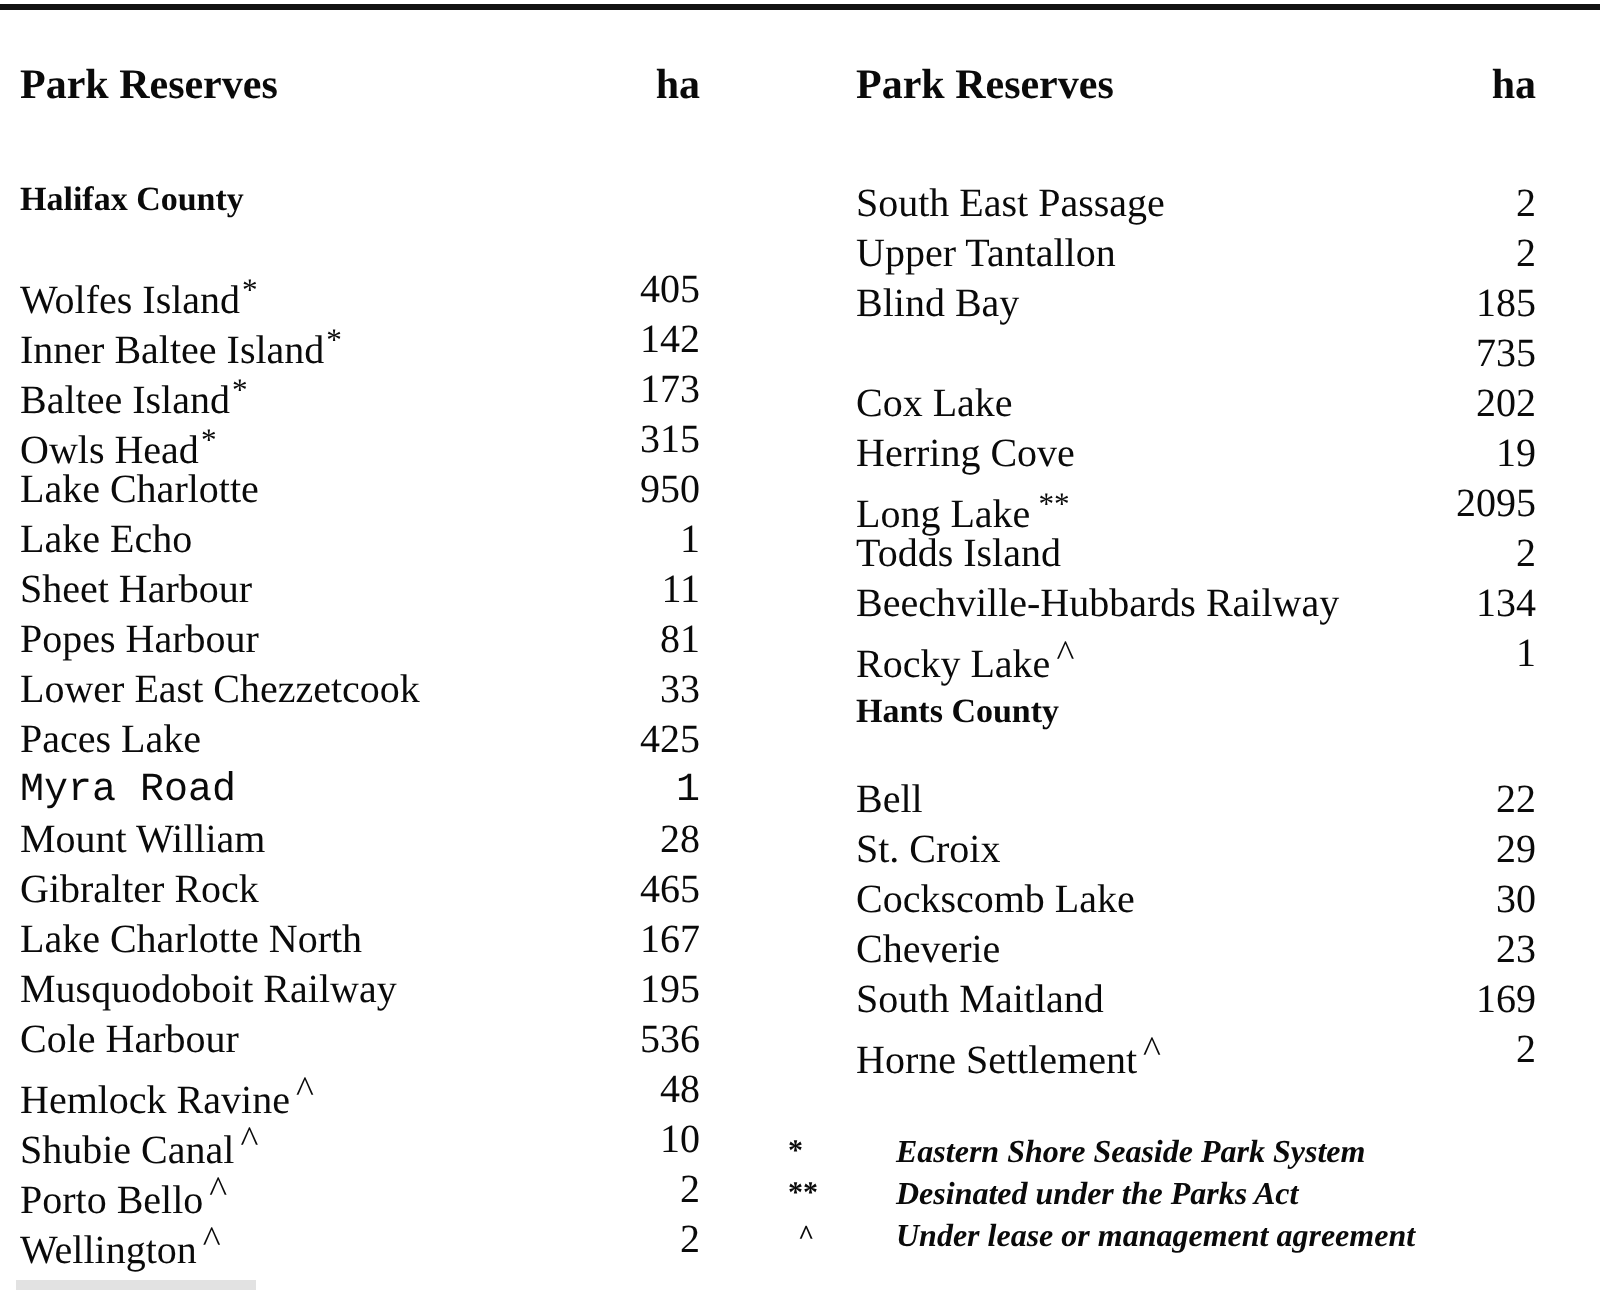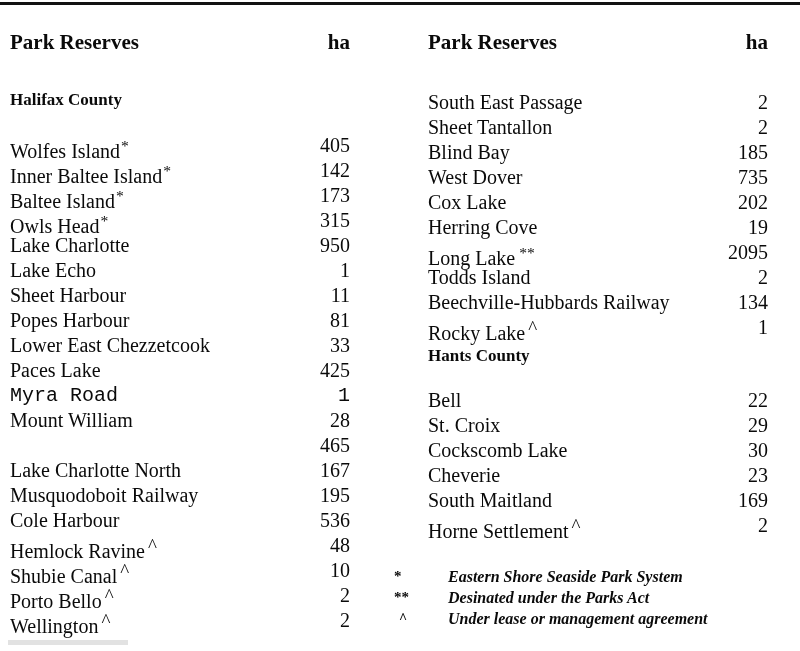--- a/index.html
+++ b/index.html
@@ -199,20 +199,21 @@
         </div>
         <div class="entry-row" style="top: 383px; font-family: Liberation Mono, monospace;">
           <span class="name">Myra Road</span>
           <span class="val">1</span>
         </div>
         <div class="entry-row" style="top: 408px;">
           <span class="name">Mount William</span>
           <span class="val">28</span>
         </div>
         <div class="entry-row" style="top: 433px;">
+          <span class="name">Gibralter Rock</span>
           <span class="val">465</span>
         </div>
         <div class="entry-row" style="top: 458px;">
           <span class="name">Lake Charlotte North</span>
           <span class="val">167</span>
         </div>
         <div class="entry-row" style="top: 483px;">
           <span class="name">Musquodoboit Railway</span>
           <span class="val">195</span>
         </div>
@@ -244,29 +245,28 @@
       <span class="name">Park Reserves</span>
       <span class="val">ha</span>
     </div>
 
     <div id="right-rows">
         <div class="entry-row" style="top: 90px;">
           <span class="name">South East Passage</span>
           <span class="val">2</span>
         </div>
         <div class="entry-row" style="top: 115px;">
-          <span class="name">Sheet Tantallon</span>
+          <span class="name">Upper Tantallon</span>
           <span class="val">2</span>
         </div>
         <div class="entry-row" style="top: 140px;">
           <span class="name">Blind Bay</span>
           <span class="val">185</span>
         </div>
         <div class="entry-row" style="top: 165px;">
-          <span class="name">West Dover</span>
           <span class="val">735</span>
         </div>
         <div class="entry-row" style="top: 190px;">
           <span class="name">Cox Lake</span>
           <span class="val">202</span>
         </div>
         <div class="entry-row" style="top: 215px;">
           <span class="name">Herring Cove</span>
           <span class="val">19</span>
         </div>

